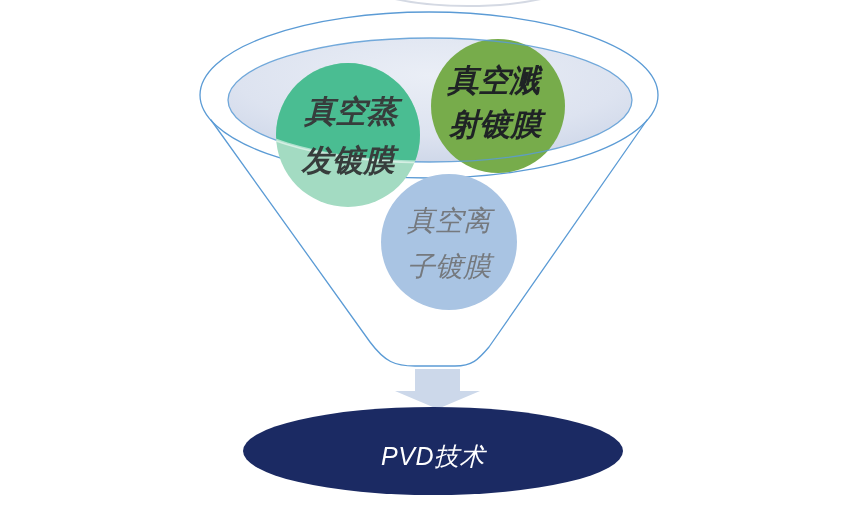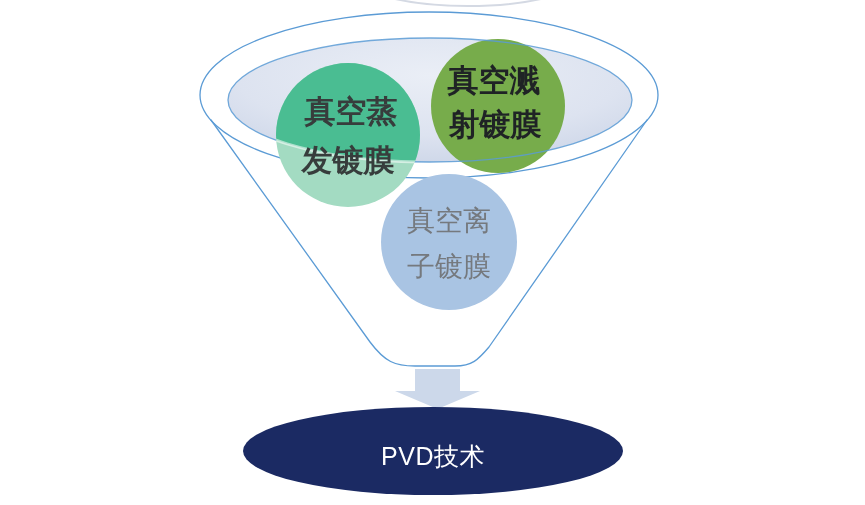--- a/index.html
+++ b/index.html
@@ -3,20 +3,21 @@
 <meta charset="utf-8">
 <style>
   html, body { margin: 0; padding: 0; background: #ffffff; }
   .stage {
     position: relative;
     width: 703px;
     height: 505px;
     background: #ffffff;
     overflow: hidden;
     font-family: "Liberation Sans", sans-serif;
+    font-style: italic;
   }
   svg { display: block; }
   text.circle-label {
     font-family: "Liberation Sans", sans-serif;
     font-weight: 600;
     text-anchor: middle;
   }
   text.circle-label.regular { font-weight: 500; }
   text.output-label {
     font-family: "Liberation Sans", sans-serif;

